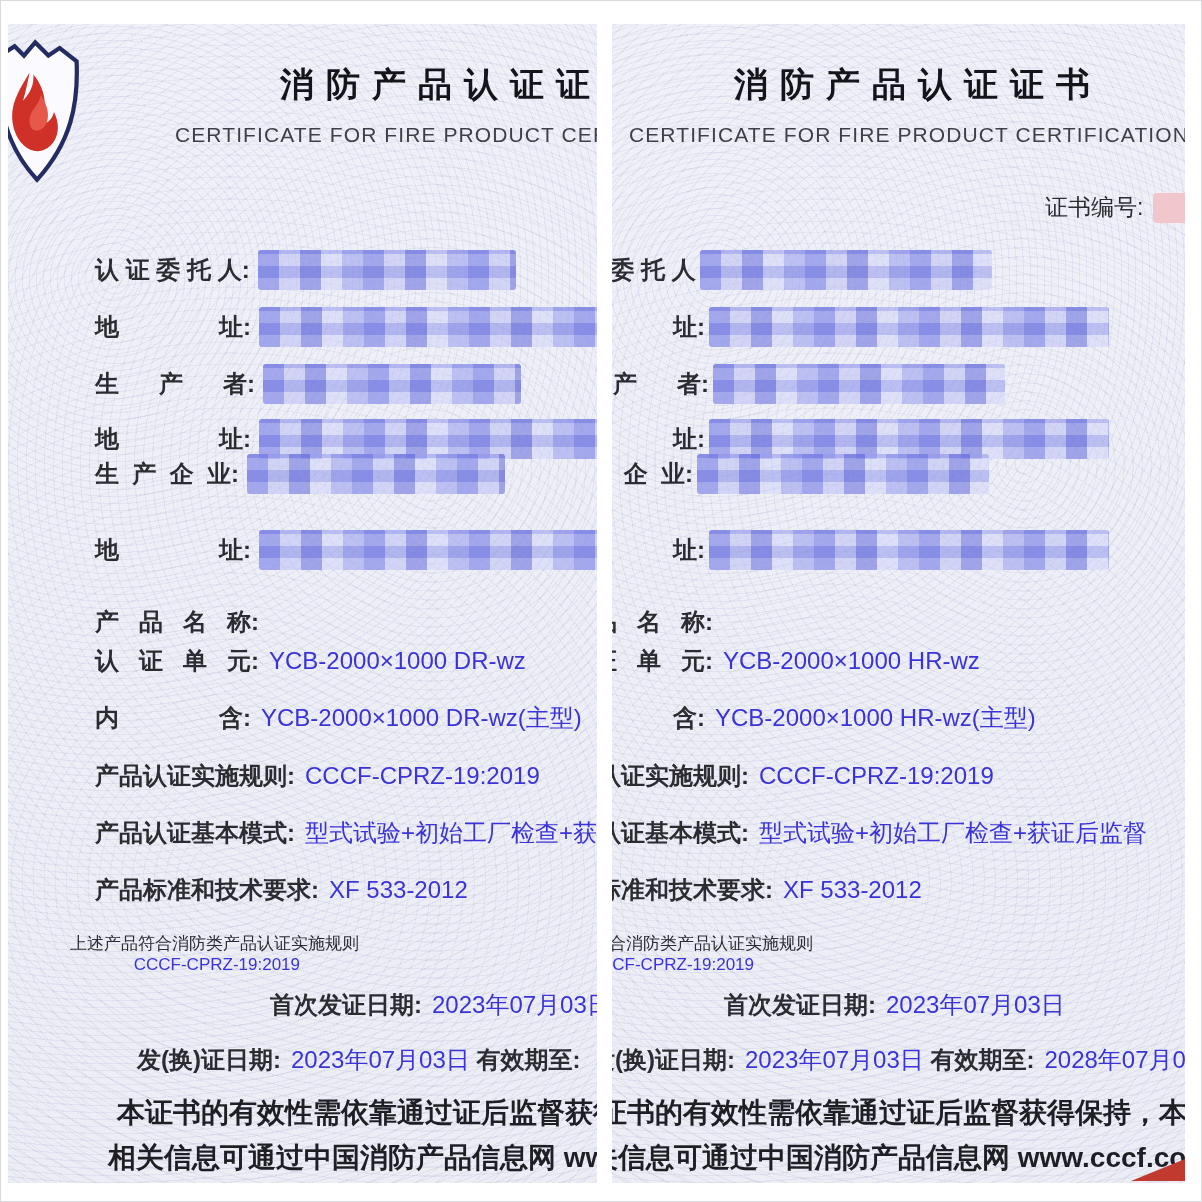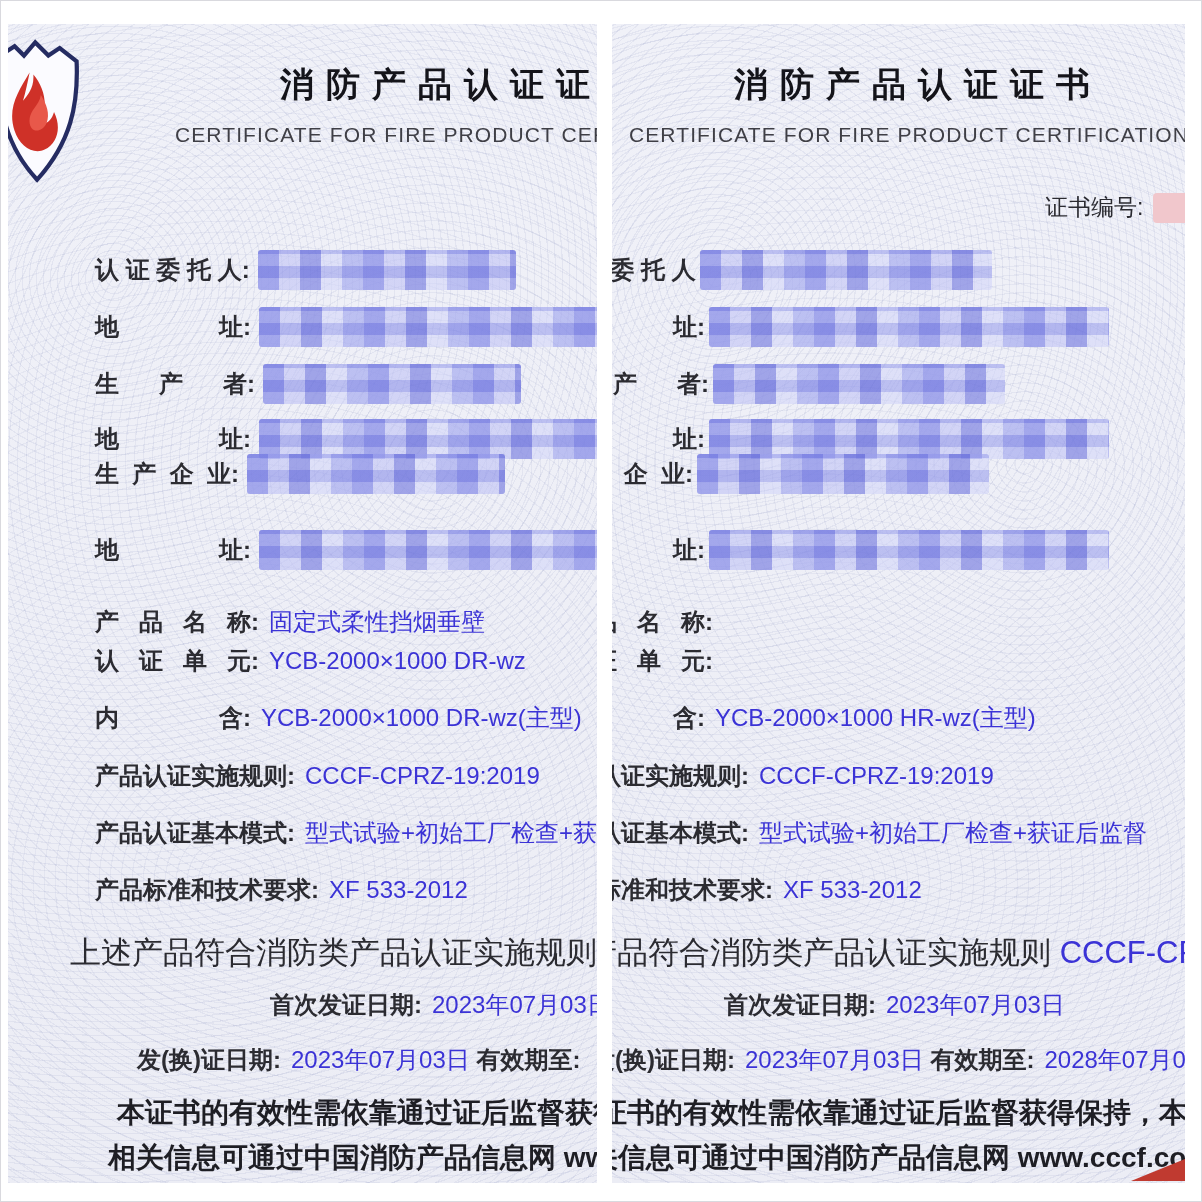--- a/index.html
+++ b/index.html
@@ -28,21 +28,21 @@
     display:flex; align-items:center; white-space:pre; }
   .pink { width:58px; height:30px; background:#f1c7cc; border-radius:4px; margin-left:10px; }
 
   .ln { position:absolute; left:87px; display:flex; align-items:center; white-space:pre;
     font-size:24px; color:#2b2b31; }
   .lab { font-weight:700; }
   .val { color:#3b33d6; margin-left:10px; font-weight:500; }
 
   .ln1{top:226px}.ln2{top:283px}.ln3{top:340px}.ln4{top:395px}.ln5{top:430px}.ln6{top:506px}
   .ln7{top:582px}.ln8{top:621px}.ln9{top:678px}.ln10{top:736px}.ln11{top:793px}.ln12{top:850px}
-  .ln13{top:908px; left:62px; font-size:31px;}
+  .ln13{top:908px; left:62px; font-size:17px;flex-direction:column;}
   .ln14{top:965px; left:262px;}
   .ln15{top:1020px; left:129px;}
   .ln16{top:1070px; left:109px; font-size:28px; font-weight:700; color:#1e1e24;}
   .ln17{top:1115px; left:100px; font-size:28px; font-weight:700; color:#1e1e24;}
   .code { color:#3b33d6; }
 
   .mosaic { position:relative; height:40px; margin-left:8px; border-radius:3px;
     background-image:
       repeating-linear-gradient(0deg, rgba(255,255,255,.16) 0 12px, rgba(116,122,224,.28) 12px 24px),
       repeating-linear-gradient(90deg, rgba(124,130,228,.82) 0 21px, rgba(168,172,242,.52) 21px 42px,
@@ -93,21 +93,20 @@
     <div class="ln ln5">
       <span class="lab">生  产  企  业:</span>
       <span class="mosaic mw-s"></span>
     </div>
     <div class="ln ln6">
       <span class="lab">地               址:</span>
       <span class="mosaic mw-l"></span>
     </div>
     <div class="ln ln7">
       <span class="lab">产   品   名   称:</span>
-      <span class="val">固定式柔性挡烟垂壁</span>
     </div>
     <div class="ln ln8">
       <span class="lab">认   证   单   元:</span>
       <span class="val">YCB-2000×1000 DR-wz</span>
     </div>
     <div class="ln ln9">
       <span class="lab">内               含:</span>
       <span class="val">YCB-2000×1000 DR-wz(主型)</span>
     </div>
     <div class="ln ln10">
@@ -175,20 +174,21 @@
     </div>
     <div class="ln ln6">
       <span class="lab">地               址:</span>
       <span class="mosaic mw-l"></span>
     </div>
     <div class="ln ln7">
       <span class="lab">产   品   名   称:</span>
     </div>
     <div class="ln ln8">
       <span class="lab">认   证   单   元:</span>
+      <span class="val">YCB-2000×1000 HR-wz</span>
     </div>
     <div class="ln ln9">
       <span class="lab">内               含:</span>
       <span class="val">YCB-2000×1000 HR-wz(主型)</span>
     </div>
     <div class="ln ln10">
       <span class="lab">产品认证实施规则:</span>
       <span class="val">CCCF-CPRZ-19:2019</span>
     </div>
     <div class="ln ln11">

